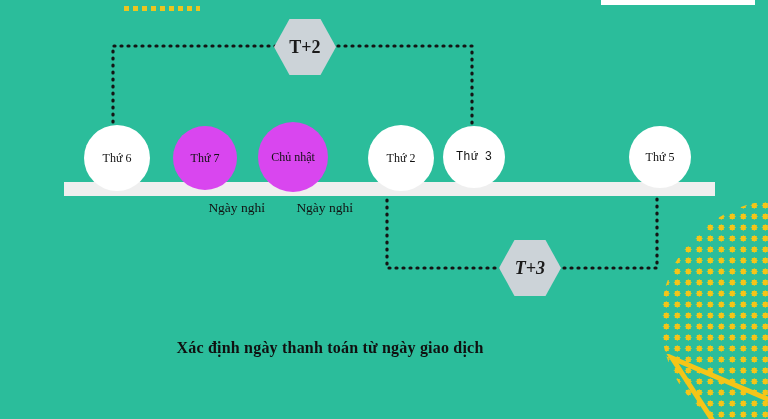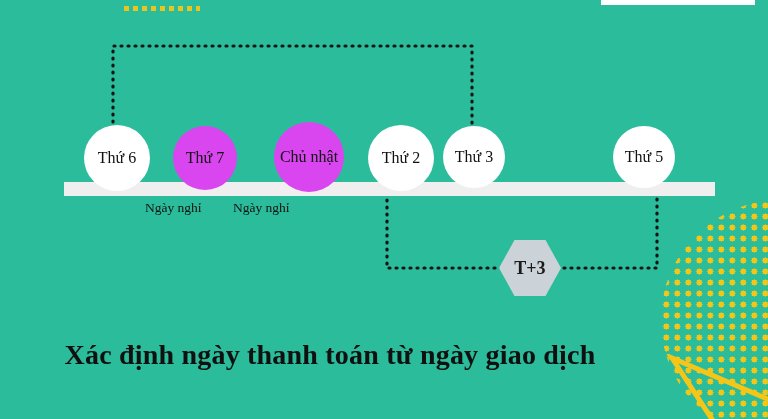--- a/index.html
+++ b/index.html
@@ -78,30 +78,30 @@
 
   .day-node {
     position: absolute;
     border-radius: 50%;
     display: flex;
     align-items: center;
     justify-content: center;
     text-align: right;
     line-height: 1.05;
     color: #111111;
-    font-size: 16px;
+    font-size: 12px;
     box-sizing: border-box;
   }
   .day-node.white  { background: #ffffff; }
   .day-node.grey   { background: #d946ef; }
   .day-node .node-label { display: block; padding: 0 4px; }
 
   .holiday-label {
     position: absolute;
-    text-align: left;
+    text-align: right;
     font-size: 13.5px;
     color: #111111;
     white-space: nowrap;
   }
 
   
   .route {
     position: absolute;
     left: 0;
     top: 0;
@@ -125,21 +125,21 @@
     clip-path: polygon(25% 0%, 75% 0%, 100% 50%, 75% 100%, 25% 100%, 0% 50%);
   }
 
   
   .caption {
     position: absolute;
     left: 0;
     top: 339px;
     width: 660px;
     text-align: center;
-    font-size: 28px;
+    font-size: 16px;
     font-weight: bold;
     color: #101010;
     letter-spacing: 0.2px;
   }
 </style>
 </head>
 <body>
 
 <div id="stage">
 
@@ -161,40 +161,43 @@
   <div class="timeline-bar"></div>
 
   <div class="day-node white" style="left:84px;  top:125px; width:66px;  height:66px;">
     <span class="node-label">Thứ 6</span>
   </div>
 
   <div class="day-node grey" style="left:173px; top:126px; width:64px;  height:64px;">
     <span class="node-label">Thứ 7</span>
   </div>
 
-  <div class="day-node grey" style="left:258px; top:122px; width:70px;  height:70px;margin-left:16px;">
+  <div class="day-node grey" style="left:258px; top:122px; width:70px;  height:70px;">
     <span class="node-label">Chủ nhật</span>
   </div>
 
   <div class="day-node white" style="left:368px; top:125px; width:66px;  height:66px;">
     <span class="node-label">Thứ 2</span>
   </div>
 
-  <div class="day-node white" style="left:443px; top:126px; width:62px;  height:62px;">
+  <div class="day-node white" style="left:443px; top:126px; width:62px;  height:62px;font-family:Liberation Mono, monospace;">
     <span class="node-label">Thứ 3</span>
   </div>
 
 
-  <div class="day-node white" style="left:613px; top:126px; width:62px;  height:62px;">
+  <div class="day-node white" style="left:629px; top:126px; width:62px;  height:62px;">
     <span class="node-label">Thứ 5</span>
   </div>
 
   <div class="holiday-label" style="left:145px; top:200px; width:120px;">Ngày nghỉ</div>
   <div class="holiday-label" style="left:233px; top:200px; width:120px;">Ngày nghỉ</div>
 
-
-  <div class="hex-badge" style="left:499px; top:240px;">
+  <div class="hex-badge" style="left:274px; top:19px;">
+    <span>T+2</span>
+  </div>
+
+  <div class="hex-badge" style="left:499px; top:240px;font-style:italic;">
     <span>T+3</span>
   </div>
 
   <div class="caption">Xác định ngày thanh toán từ ngày giao dịch</div>
 
 </div>
 
 </body></html>

